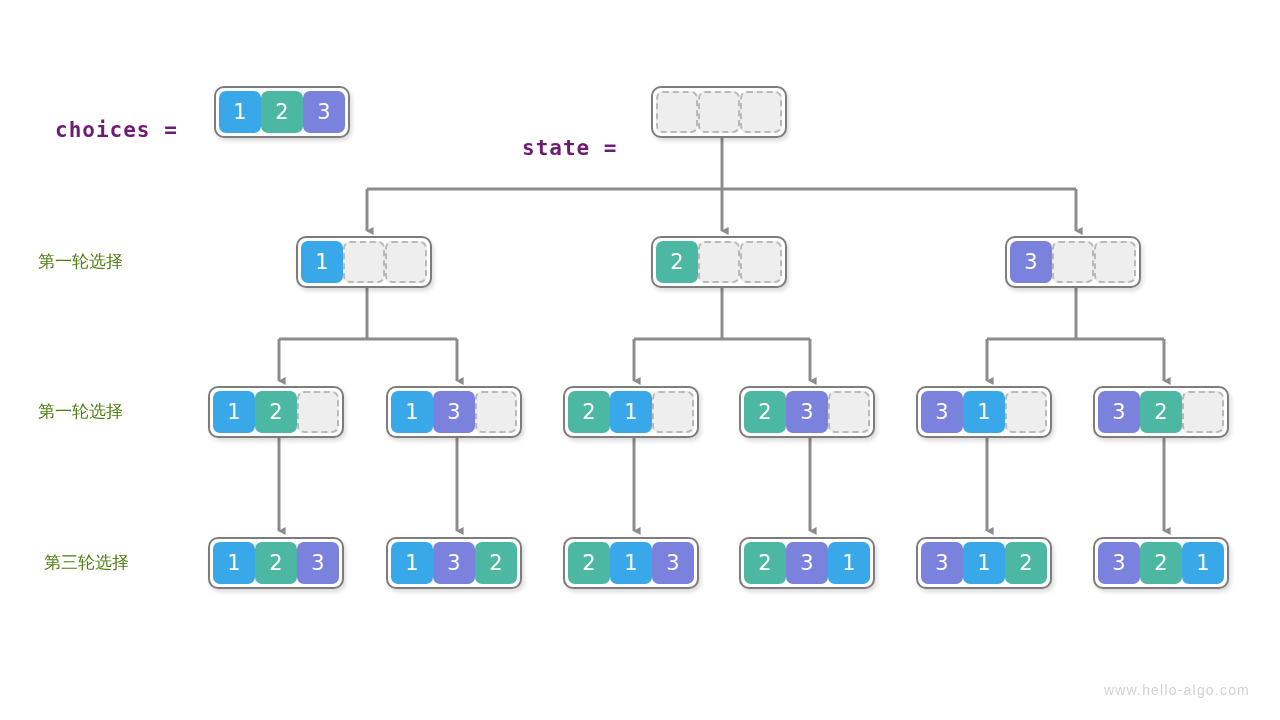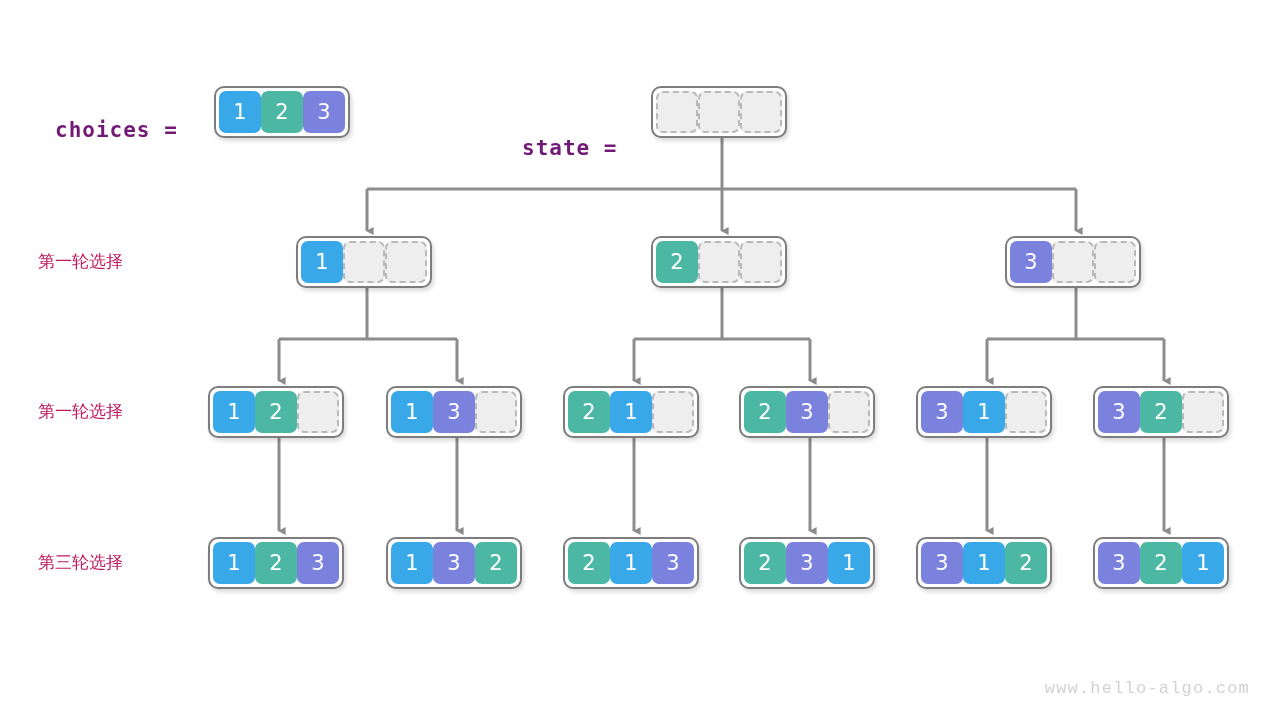--- a/index.html
+++ b/index.html
@@ -42,21 +42,21 @@
     letter-spacing: 1px;
     white-space: nowrap;
     margin-top: 20px;
   }
 
   .row-label {
     position: absolute;
     z-index: 3;
     font-family: "DejaVu Sans", "Liberation Sans", sans-serif;
     font-size: 17px;
-    color: #be185d;
+    color: #4d7c0f;
     white-space: nowrap;
   }
 
   
   .array-box {
     position: absolute;
     z-index: 2;
     display: flex;
     flex-direction: row;
     align-items: stretch;
@@ -96,22 +96,22 @@
     border-top-left-radius: 7px;
     border-bottom-left-radius: 7px;
   }
 
   
   #watermark {
     position: absolute;
     z-index: 3;
     right: 30px;
     bottom: 22px;
-    font-family: Liberation Mono, monospace;
-    font-size: 17px;
+    font-family: Liberation Sans, sans-serif;
+    font-size: 14px;
     color: #d2d2d2;
     letter-spacing: 1.2px;
     white-space: nowrap;
   }
 </style>
 </head>
 <body>
 
 <div id="canvas">
 
@@ -164,21 +164,21 @@
   <div class="mono-label" style="left:522px; top:116px;">state =</div>
 
   <div class="array-box" style="left:651px; top:86px;">
     <div class="cell empty"></div>
     <div class="cell empty"></div>
     <div class="cell empty"></div>
   </div>
 
   <div class="row-label" style="left:38px; top:250px;">第一轮选择</div>
   <div class="row-label" style="left:38px; top:400px;">第一轮选择</div>
-  <div class="row-label" style="left:38px; top:551px;">第三轮选择</div>
+  <div class="row-label" style="left:44px; top:551px;">第三轮选择</div>
 
   <div class="array-box" style="left:296px; top:236px;">
     <div class="cell filled v1">1</div>
     <div class="cell empty"></div>
     <div class="cell empty"></div>
   </div>
   <div class="array-box" style="left:651px; top:236px;">
     <div class="cell filled v2">2</div>
     <div class="cell empty"></div>
     <div class="cell empty"></div>

